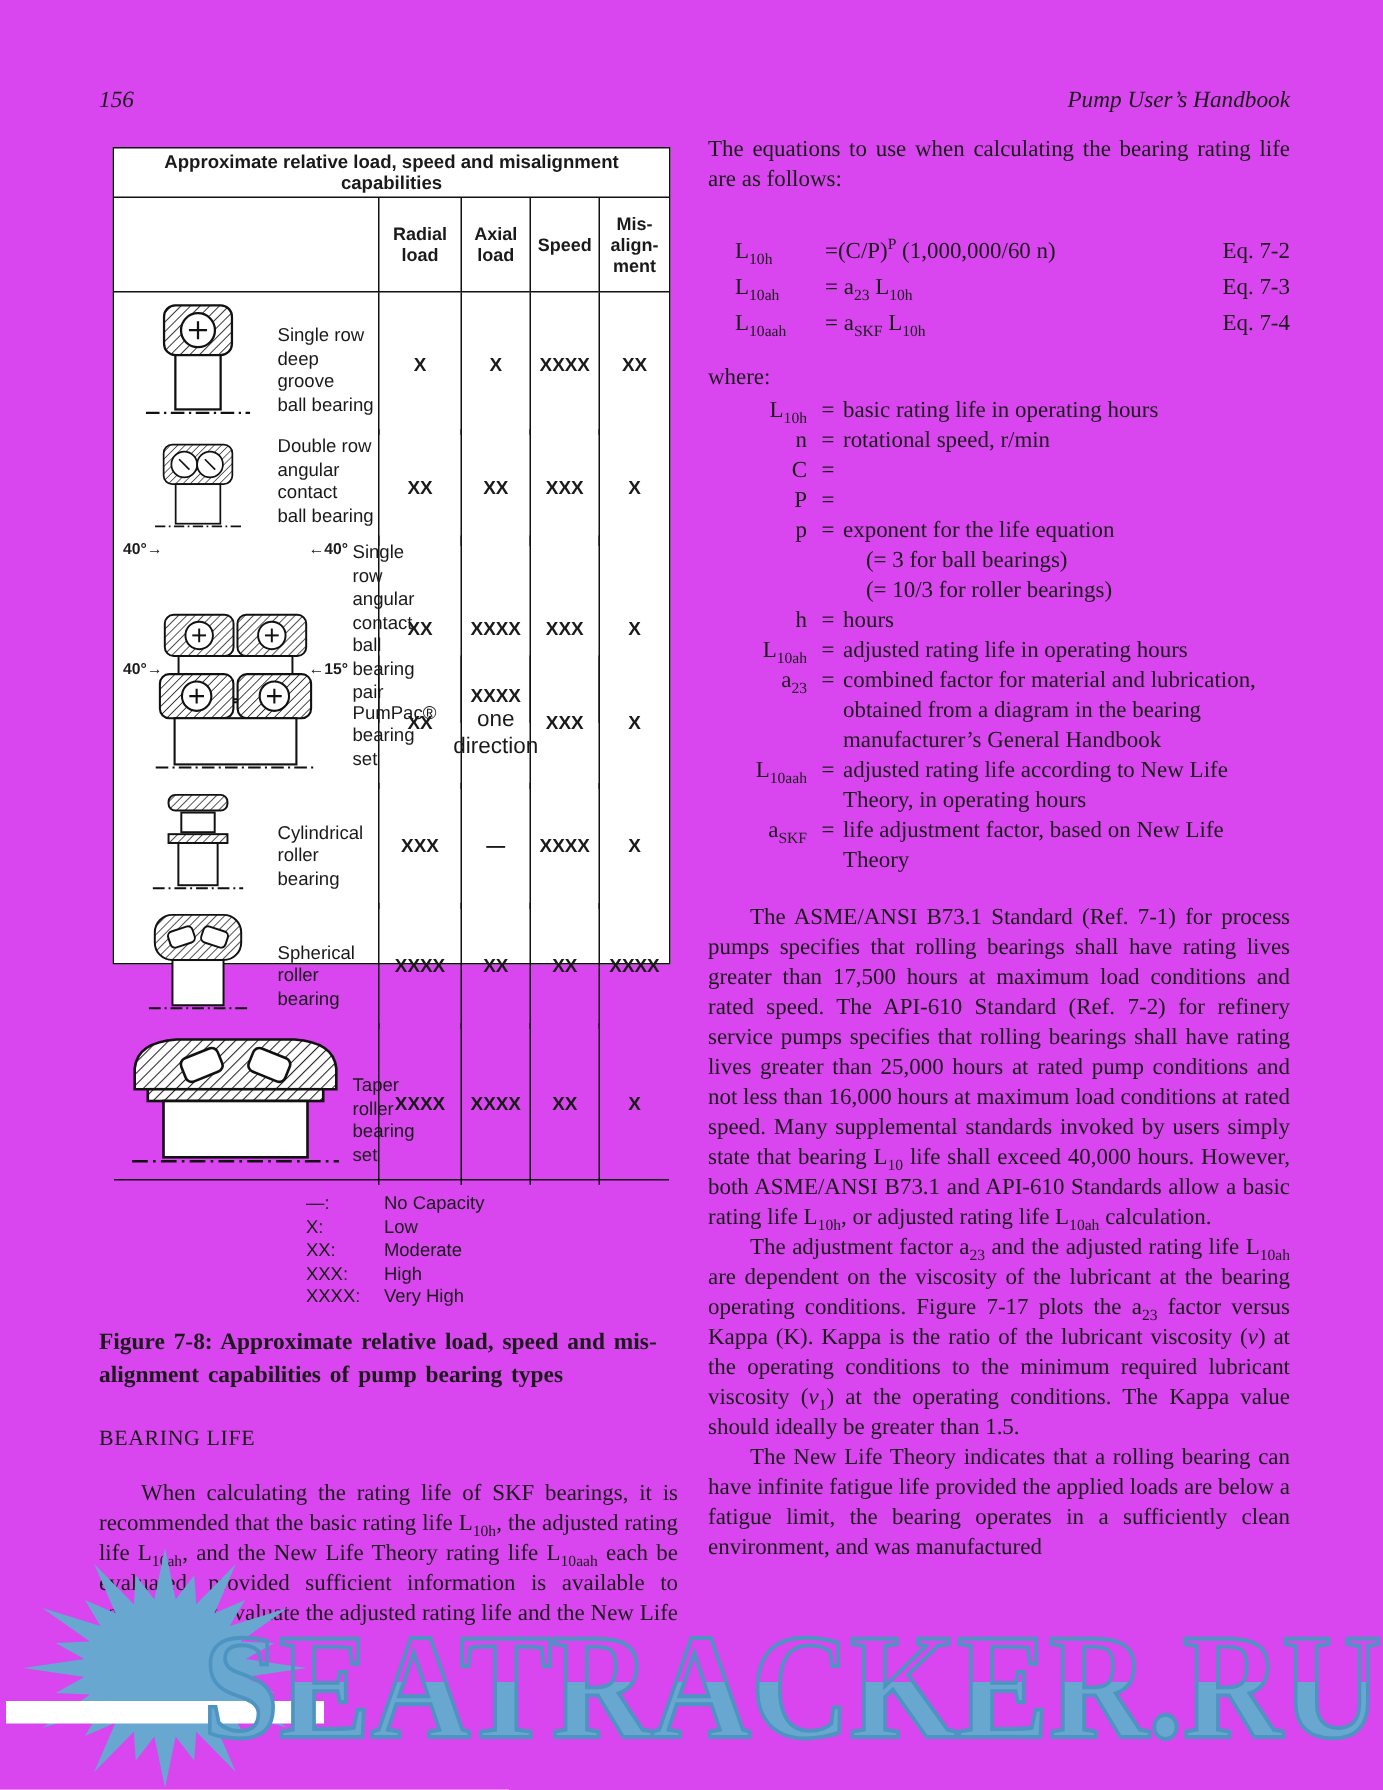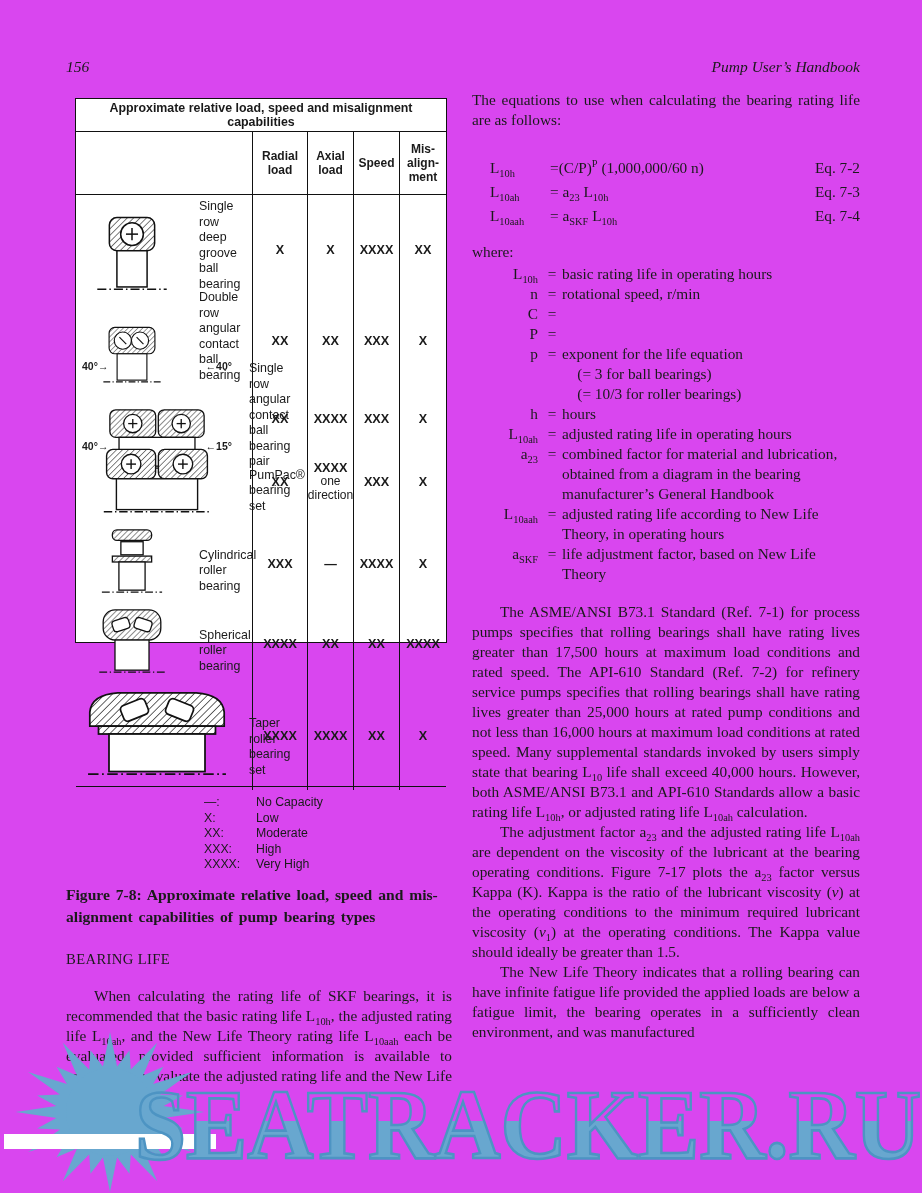--- a/index.html
+++ b/index.html
@@ -22,25 +22,25 @@
   .hcell{border-left:1.4px solid #111;border-bottom:1.6px solid #111;box-sizing:border-box;
          display:flex;align-items:center;justify-content:center;text-align:center;
          font-size:12px;font-weight:bold;line-height:1.18;white-space:pre-line;height:63px;}
   .hcell.first{border-left:none;}
   .bcell{border-left:1.4px solid #111;box-sizing:border-box;display:flex;flex-direction:column;
          align-items:center;justify-content:center;font-size:12.6px;font-weight:600;
          text-align:center;}
   .namecell{position:relative;box-sizing:border-box;display:flex;align-items:flex-end;
             padding:4px 2px 8px 6px;}
   .namecell svg{flex:0 0 auto;}
-  .bearing-name{font-size:12.4px;line-height:1.25;white-space:pre-line;margin-left:17px;
+  .bearing-name{font-size:12.4px;line-height:1.25;white-space:pre-line;margin-left:3px;
                 margin-bottom:4px;}
   .angles{position:absolute;top:3px;left:6px;width:150px;display:flex;
           justify-content:space-between;font-size:10.5px;font-weight:bold;gap:20px;}
-  .axial-note{font-size:12px;font-weight:normal;line-height:1.15;white-space:pre-line;}
+  .axial-note{font-size:15px;font-weight:normal;line-height:1.15;white-space:pre-line;}
   .legend{border-top:1.6px solid #111;box-sizing:border-box;height:83px;
           padding:8px 0 0 128px;}
   .legend-row{display:grid;grid-template-columns:52px 1fr;font-size:12.3px;line-height:15.6px;}
 
   
   .caption{position:absolute;left:66px;top:884px;width:384px;font-size:15.6px;
            font-weight:bold;line-height:22px;text-align:justify;word-spacing:2px;}
   .sec-head{position:absolute;left:66px;top:951px;font-size:14.6px;letter-spacing:.4px;}
   .left-para{position:absolute;left:66px;top:986px;width:386px;}
   .body-text{font-size:15.3px;line-height:20px;text-align:justify;margin:0;}

